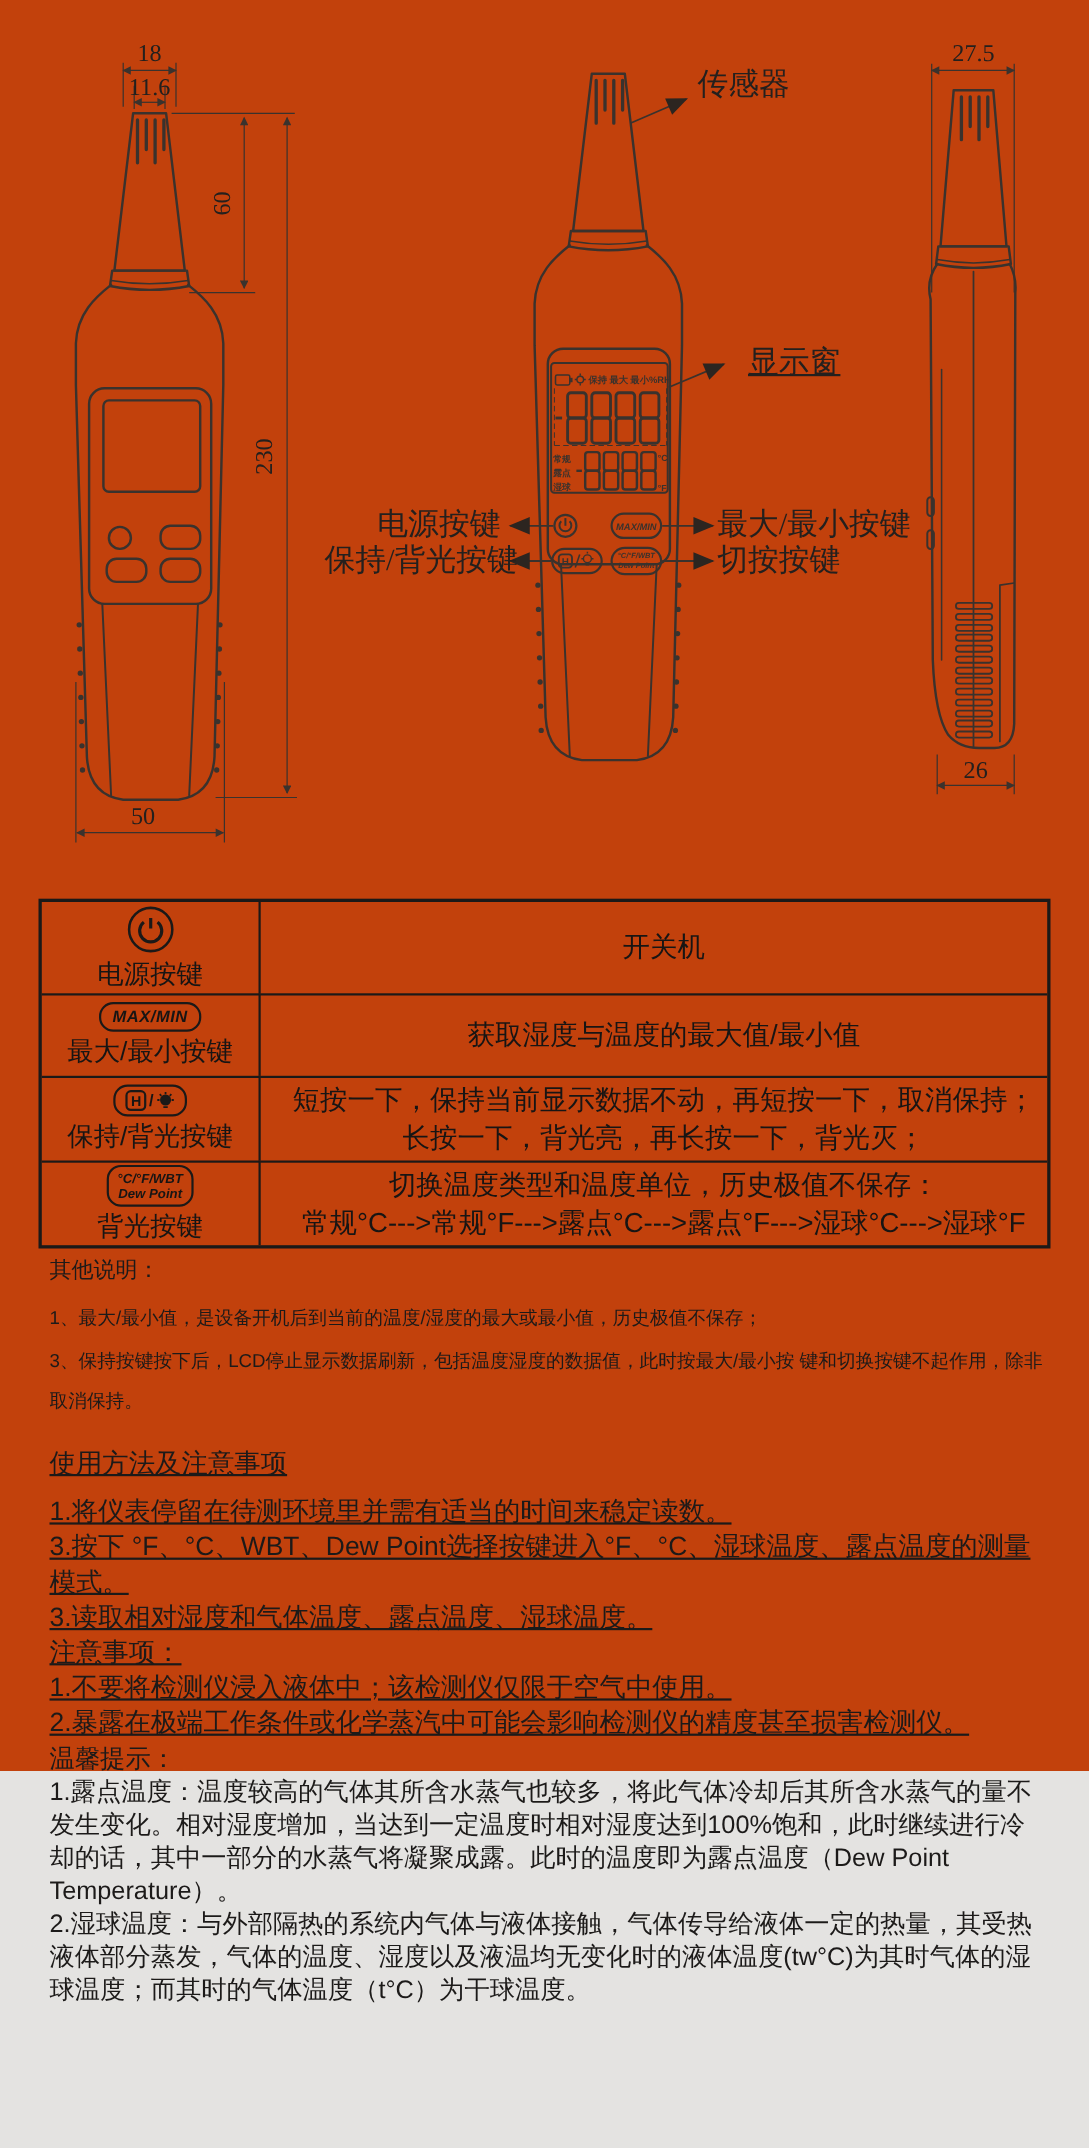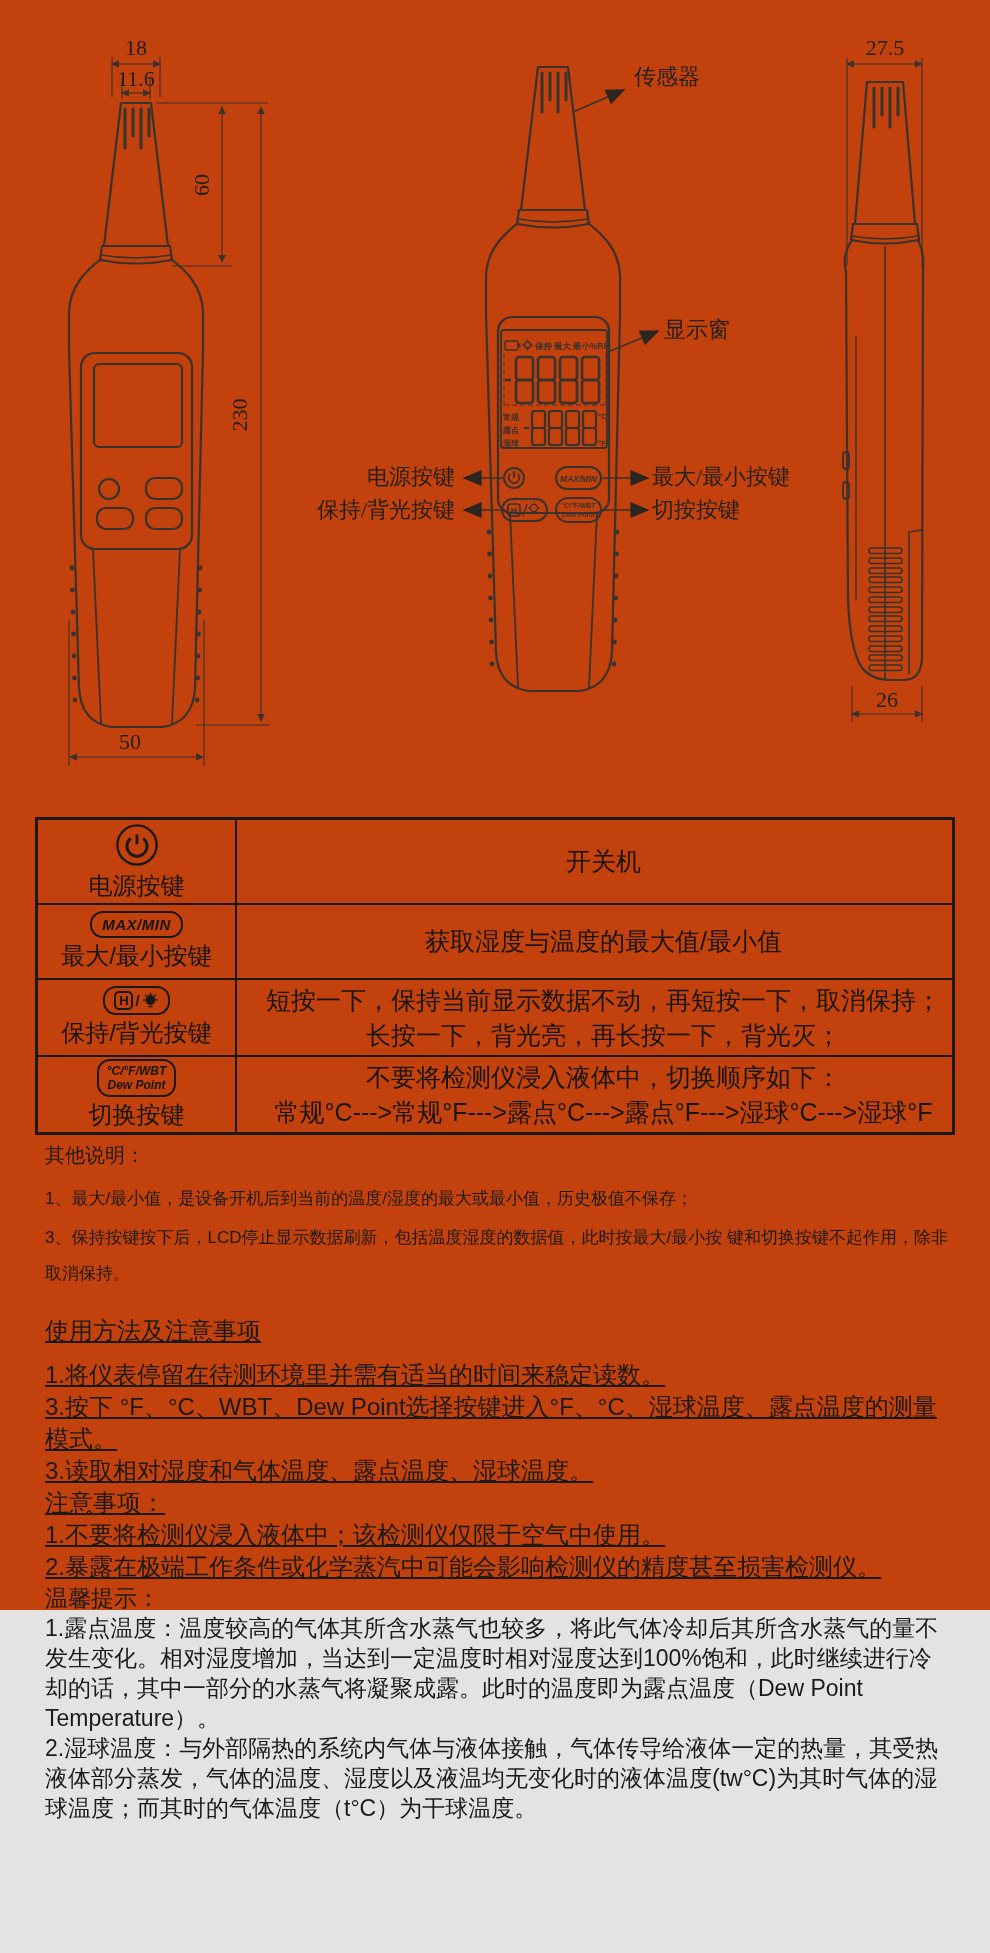--- a/index.html
+++ b/index.html
@@ -9,21 +9,21 @@
     background:#c2410c; overflow:hidden;
     font-family:"Liberation Sans","DejaVu Sans",sans-serif;
     color:#1d1b1a;
   }
   .band-dark { position:absolute; left:0; top:1610px; width:990px; height:343px; background:#E4E3E1; }
 
   
   .drawings { position:absolute; left:0; top:0; width:990px; height:800px; }
   .callout {
     position:absolute; font-family:"Liberation Serif","DejaVu Serif",serif;
-    font-size:22px; color:#24201e; white-space:nowrap; line-height:26px;
+    font-size:28px; color:#24201e; white-space:nowrap; line-height:26px;
   }
   .callout.ra { text-align:right; }
 
   
   .spec-table {
     position:absolute; left:35px; top:817px; width:920px;
     display:grid; grid-template-columns:199px 1fr;
     grid-template-rows:83px 75px 77px 77px;
     border:3px solid #1b1918; background:transparent;
   }
@@ -256,21 +256,21 @@
       <path d="M852,686 V722 M922,686 V722"></path>
       <line x1="852" y1="714" x2="922" y2="714" marker-start="url(#dA)" marker-end="url(#dA)"></line>
       <g fill="#24201e" stroke="none" font-size="22">
         <text class="serif" x="885" y="55" text-anchor="middle">27.5</text>
         <text class="serif" x="887" y="707" text-anchor="middle">26</text>
       </g>
     </g>
   </svg>
 
   <div class="callout" style="left:634px; top:64px;">传感器</div>
-  <div class="callout" style="left:664px; top:317px;">显示窗</div>
+  <div class="callout" style="left:680px; top:317px;text-decoration:underline;">显示窗</div>
   <div class="callout ra" style="left:299px; top:464px; width:156px;">电源按键</div>
   <div class="callout ra" style="left:295px; top:497px; width:160px;">保持/背光按键</div>
   <div class="callout" style="left:652px; top:464px;">最大/最小按键</div>
   <div class="callout" style="left:652px; top:497px;">切按按键</div>
 
   <div class="spec-table">
 
     <div class="cell key">
       <svg width="46" height="46" viewBox="0 0 48 48" fill="none" stroke="#1b1918">
         <circle cx="24" cy="24" r="20.5" stroke-width="2.4"></circle>
@@ -305,24 +305,24 @@
     <div class="cell val rborder">
       <div>短按一下，保持当前显示数据不动，再短按一下，取消保持；</div>
       <div>长按一下，背光亮，再长按一下，背光灭；</div>
     </div>
 
     <div class="cell key rborder">
       <div class="pill pill-unit">
         <span>°C/°F/WBT</span>
         <span>Dew Point</span>
       </div>
-      <div class="key-label">切换按键</div>
+      <div class="key-label">背光按键</div>
     </div>
     <div class="cell val rborder">
-      <div>不要将检测仪浸入液体中，切换顺序如下：</div>
+      <div>切换温度类型和温度单位，历史极值不保存：</div>
       <div>常规°C---&gt;常规°F---&gt;露点°C---&gt;露点°F---&gt;湿球°C---&gt;湿球°F</div>
     </div>
   </div>
 
   <div class="sections">
     <div class="sec-other">
       <div class="sec-title">其他说明：</div>
       <p>1、最大/最小值，是设备开机后到当前的温度/湿度的最大或最小值，历史极值不保存；</p>
       <p>3、保持按键按下后，LCD停止显示数据刷新，包括温度湿度的数据值，此时按最大/最小按 键和切换按键不起作用，除非取消保持。</p>
     </div>

